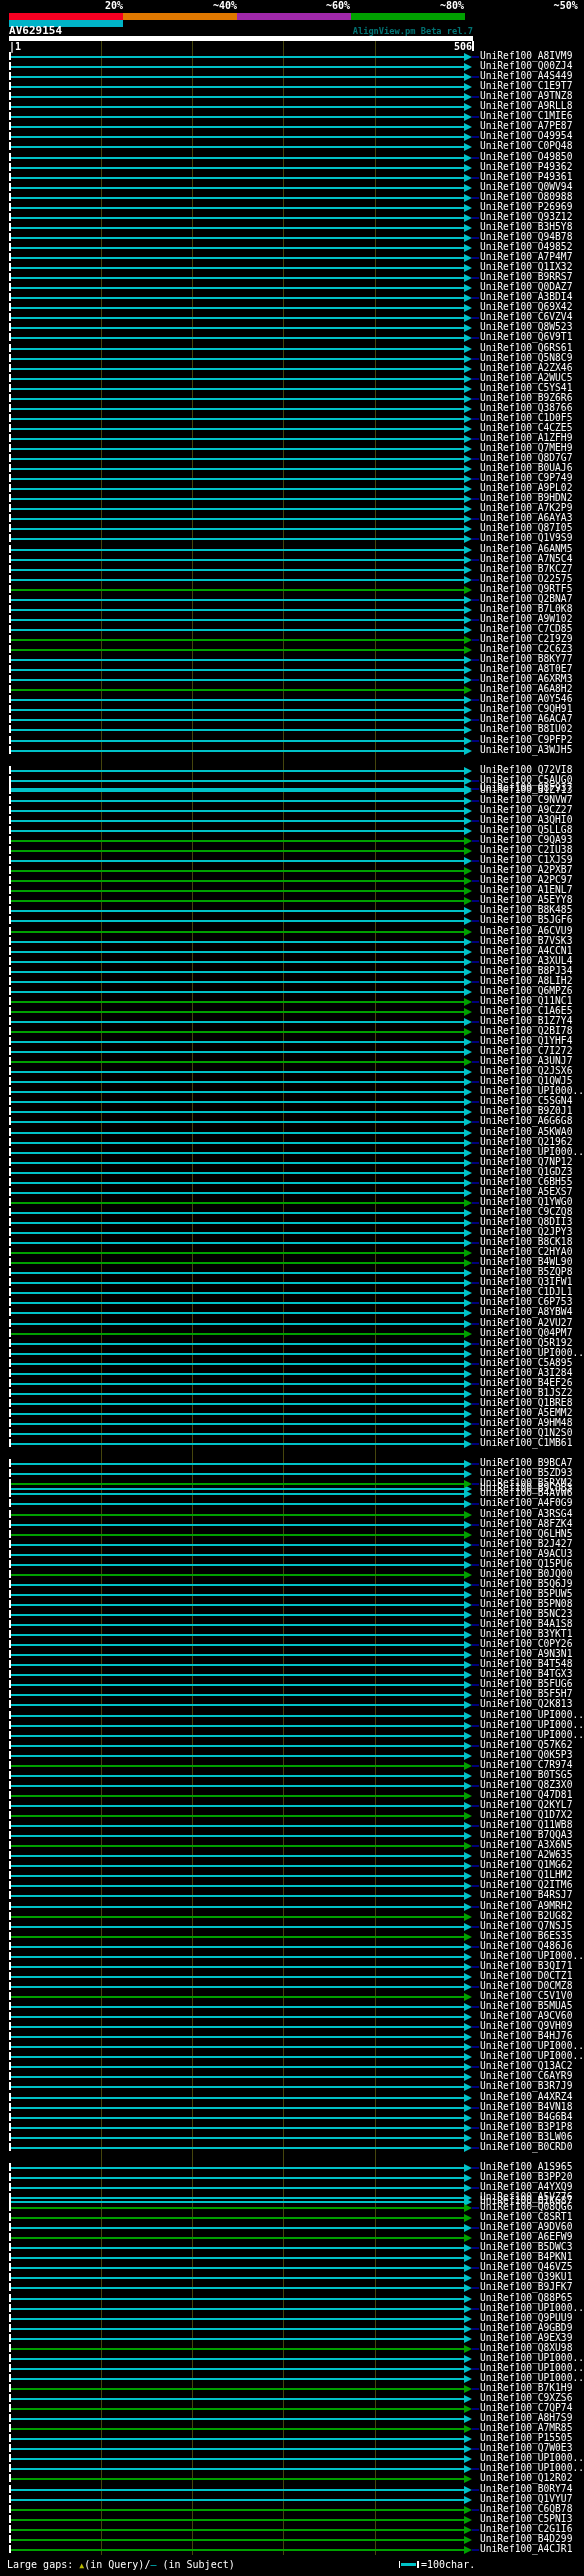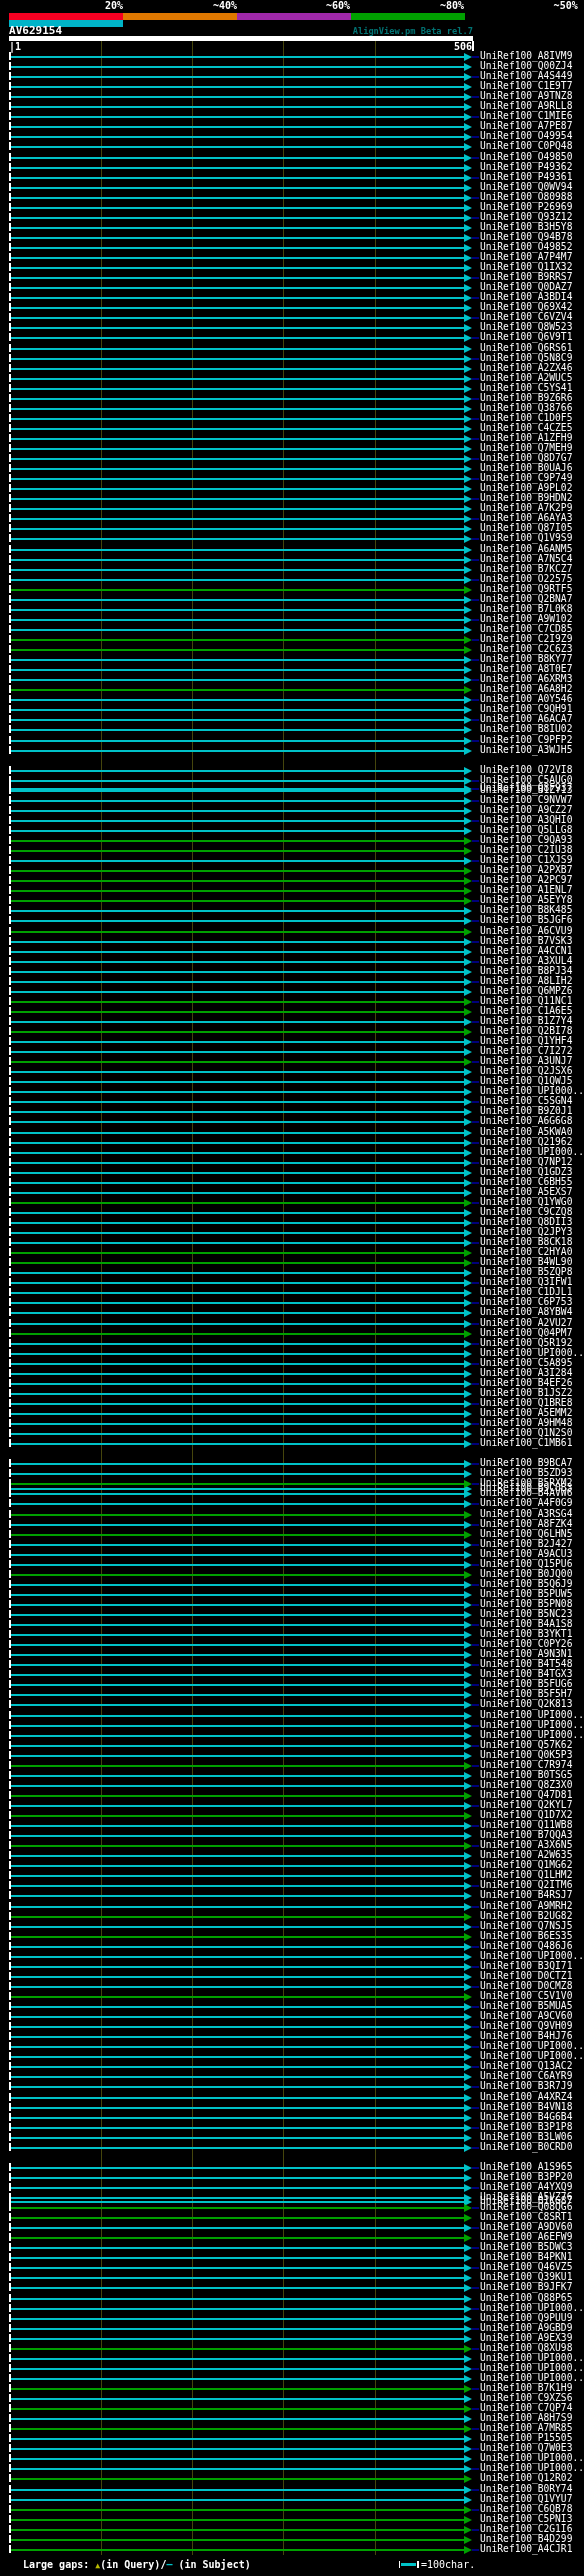--- a/index.html
+++ b/index.html
@@ -28,21 +28,21 @@
   .row-tick{position:absolute;left:9.1px;top:0.9px;width:1.8px;height:8.2px;background:#fff;}
   .row-line{position:absolute;left:11px;top:4.6px;width:453px;height:2.7px;}
   .row-arrow{position:absolute;left:464px;top:1.8px;width:0;height:0;
              border-top:4.1px solid transparent;border-bottom:4.1px solid transparent;
              border-left:8.2px solid currentColor;}
   .row-tail{position:absolute;left:472px;top:5px;width:7.3px;height:1.8px;background:#00007a;}
   .row-label{position:absolute;left:480px;top:0;font-size:9.6px;line-height:10px;
              letter-spacing:0;color:#fcfcfc;white-space:pre;}
   
   #legend{top:2559px;left:0;width:585px;height:14.6px;font-size:10px;}
-  #legend-left{position:absolute;left:23px;top:0;white-space:pre;font-weight:bold;}
+  #legend-left{position:absolute;left:7px;top:0;white-space:pre;}
   #legend-scale{position:absolute;left:399px;top:0;width:101px;height:11px;}
   #legend-scale .endtick{position:absolute;top:1.8px;width:1.4px;height:7.3px;background:#fff;}
   #legend-scale .seg{position:absolute;left:1.8px;top:4.1px;width:15.5px;height:2.7px;}
   #legend-scale .note{position:absolute;left:22px;top:0;white-space:pre;}
   .sym-gapq{font-size:8.2px;}
 </style>
 </head>
 <body>
 
 <div id="scale-labels" class="abs">

